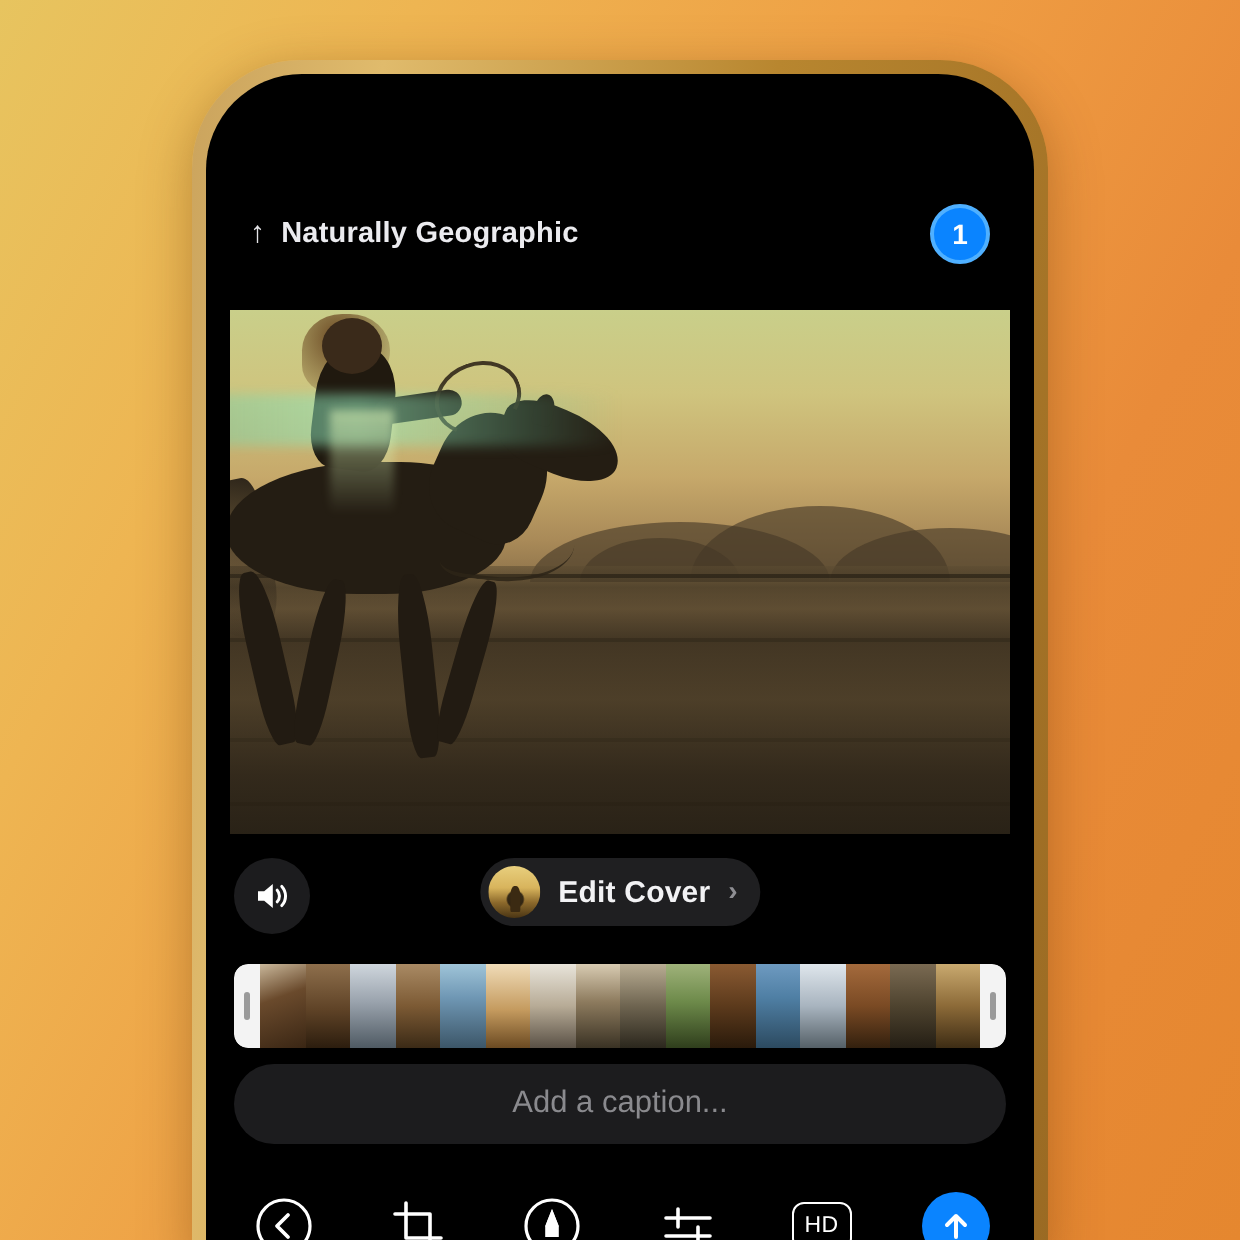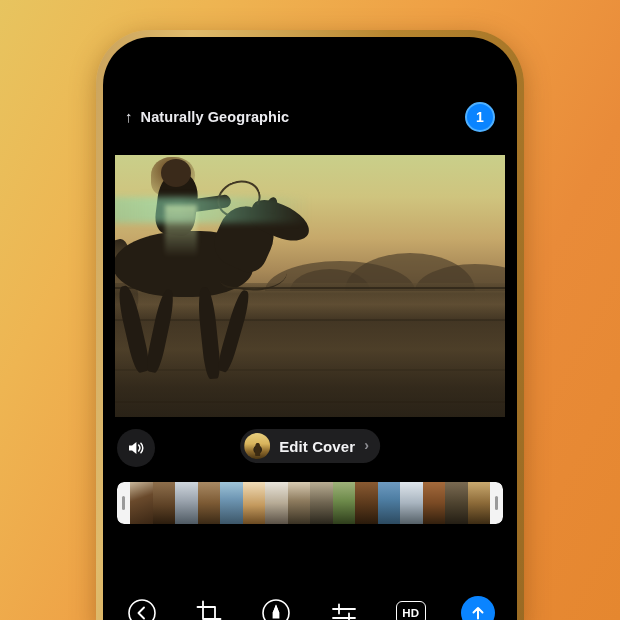--- a/index.html
+++ b/index.html
@@ -384,20 +384,23 @@
             <div class="frame" style="background: linear-gradient(rgb(223, 230, 236) 0%, rgb(168, 180, 191) 50%, rgb(85, 96, 103) 100%);"></div>
             <div class="frame" style="background: linear-gradient(rgb(164, 106, 60) 0%, rgb(122, 74, 36) 50%, rgb(51, 32, 14) 100%);"></div>
             <div class="frame" style="background: linear-gradient(rgb(122, 106, 82) 0%, rgb(78, 67, 47) 50%, rgb(36, 30, 20) 100%);"></div>
             <div class="frame" style="background: linear-gradient(rgb(201, 169, 111) 0%, rgb(140, 106, 56) 50%, rgb(61, 44, 20) 100%);"></div>
           </div>
         <div class="trim-handle right">
           <span class="trim-grip"></span>
         </div>
       </div>
 
+      <div class="caption-field">
+        <span class="caption-placeholder">Add a caption...</span>
+      </div>
 
       <div class="toolbar">
 
         <div class="tool">
           <span>
             <svg width="30" height="30" viewBox="0 0 30 30">
               <circle cx="15" cy="15" r="13" fill="none" stroke="#fff" stroke-width="1.6"></circle>
               <path d="M17 9.5L11.5 15 17 20.5" fill="none" stroke="#fff" stroke-width="1.9" stroke-linecap="round" stroke-linejoin="round"></path>
             </svg>
           </span>
@@ -428,21 +431,21 @@
               <line x1="3" y1="10" x2="25" y2="10" stroke="#fff" stroke-width="1.8" stroke-linecap="round"></line>
               <line x1="9" y1="5.5" x2="9" y2="14.5" stroke="#fff" stroke-width="1.8" stroke-linecap="round"></line>
               <line x1="3" y1="19" x2="25" y2="19" stroke="#fff" stroke-width="1.8" stroke-linecap="round"></line>
               <line x1="19" y1="14.5" x2="19" y2="23.5" stroke="#fff" stroke-width="1.8" stroke-linecap="round"></line>
             </svg>
           </span>
         </div>
 
         <div class="tool">
           <span style="position:relative;display:inline-flex;align-items:center;justify-content:center;width:30px;height:24px;border:1.7px solid #fff;border-radius:6px;">
-            <span style="color:#fff;font-size:11.5px;font-weight:700;letter-spacing:.2px;">HD</span>
+            <span style="color:#fff;font-size:11.5px;font-weight:400;letter-spacing:.2px;">HD</span>
           </span>
         </div>
 
         <div class="send-btn">
           <span>
             <svg width="20" height="20" viewBox="0 0 20 20">
               <path d="M10 15.5V5M10 5L5.5 9.5M10 5l4.5 4.5" fill="none" stroke="#fff" stroke-width="2" stroke-linecap="round" stroke-linejoin="round"></path>
             </svg>
           </span>
         </div>

